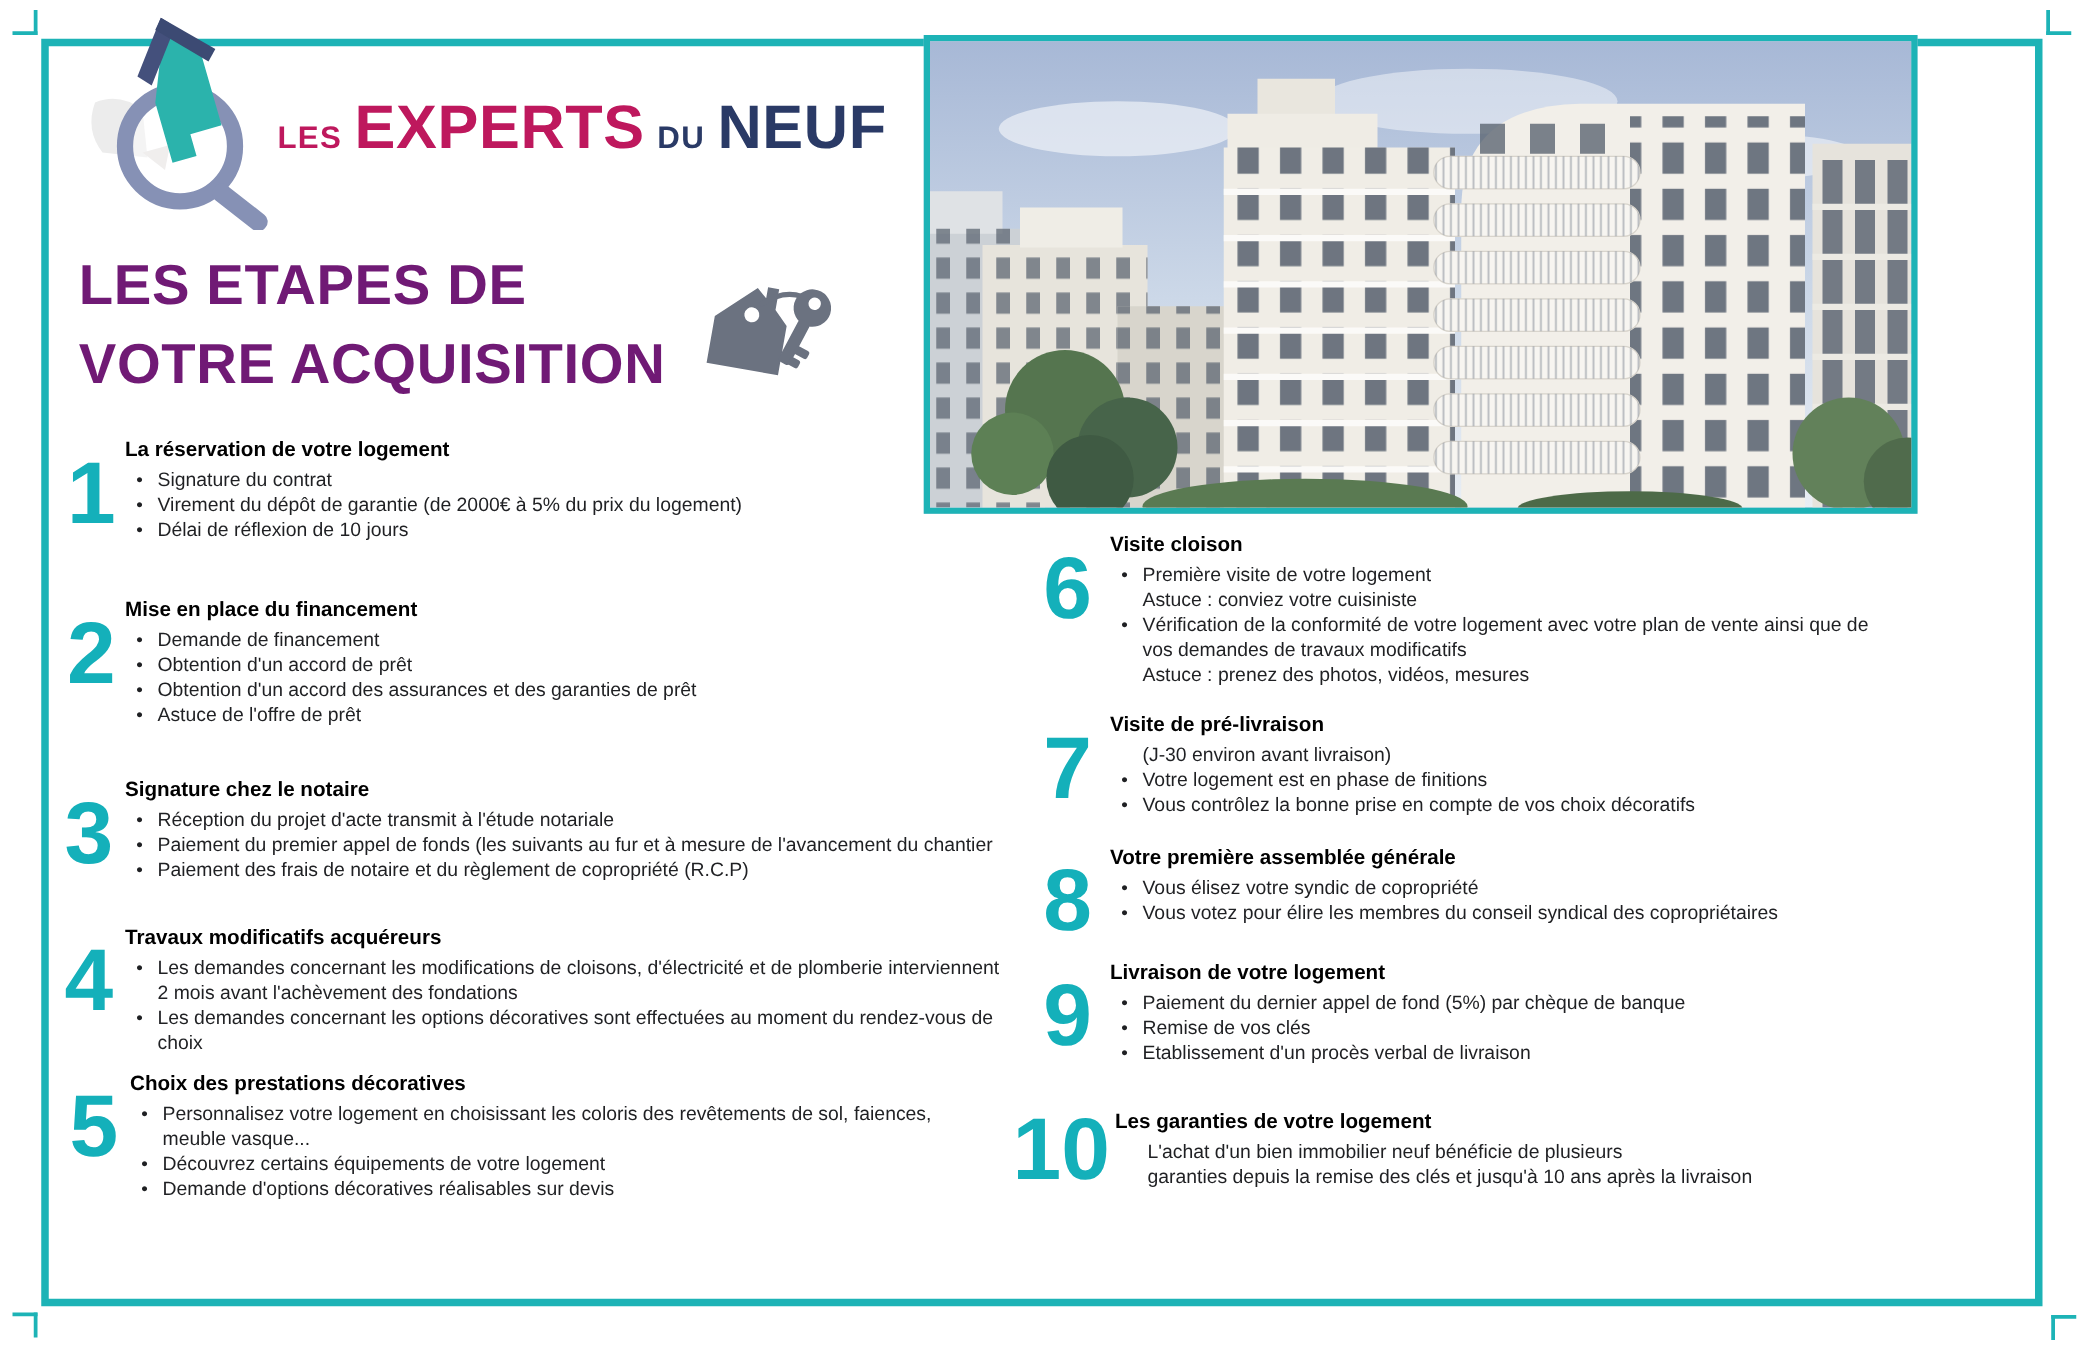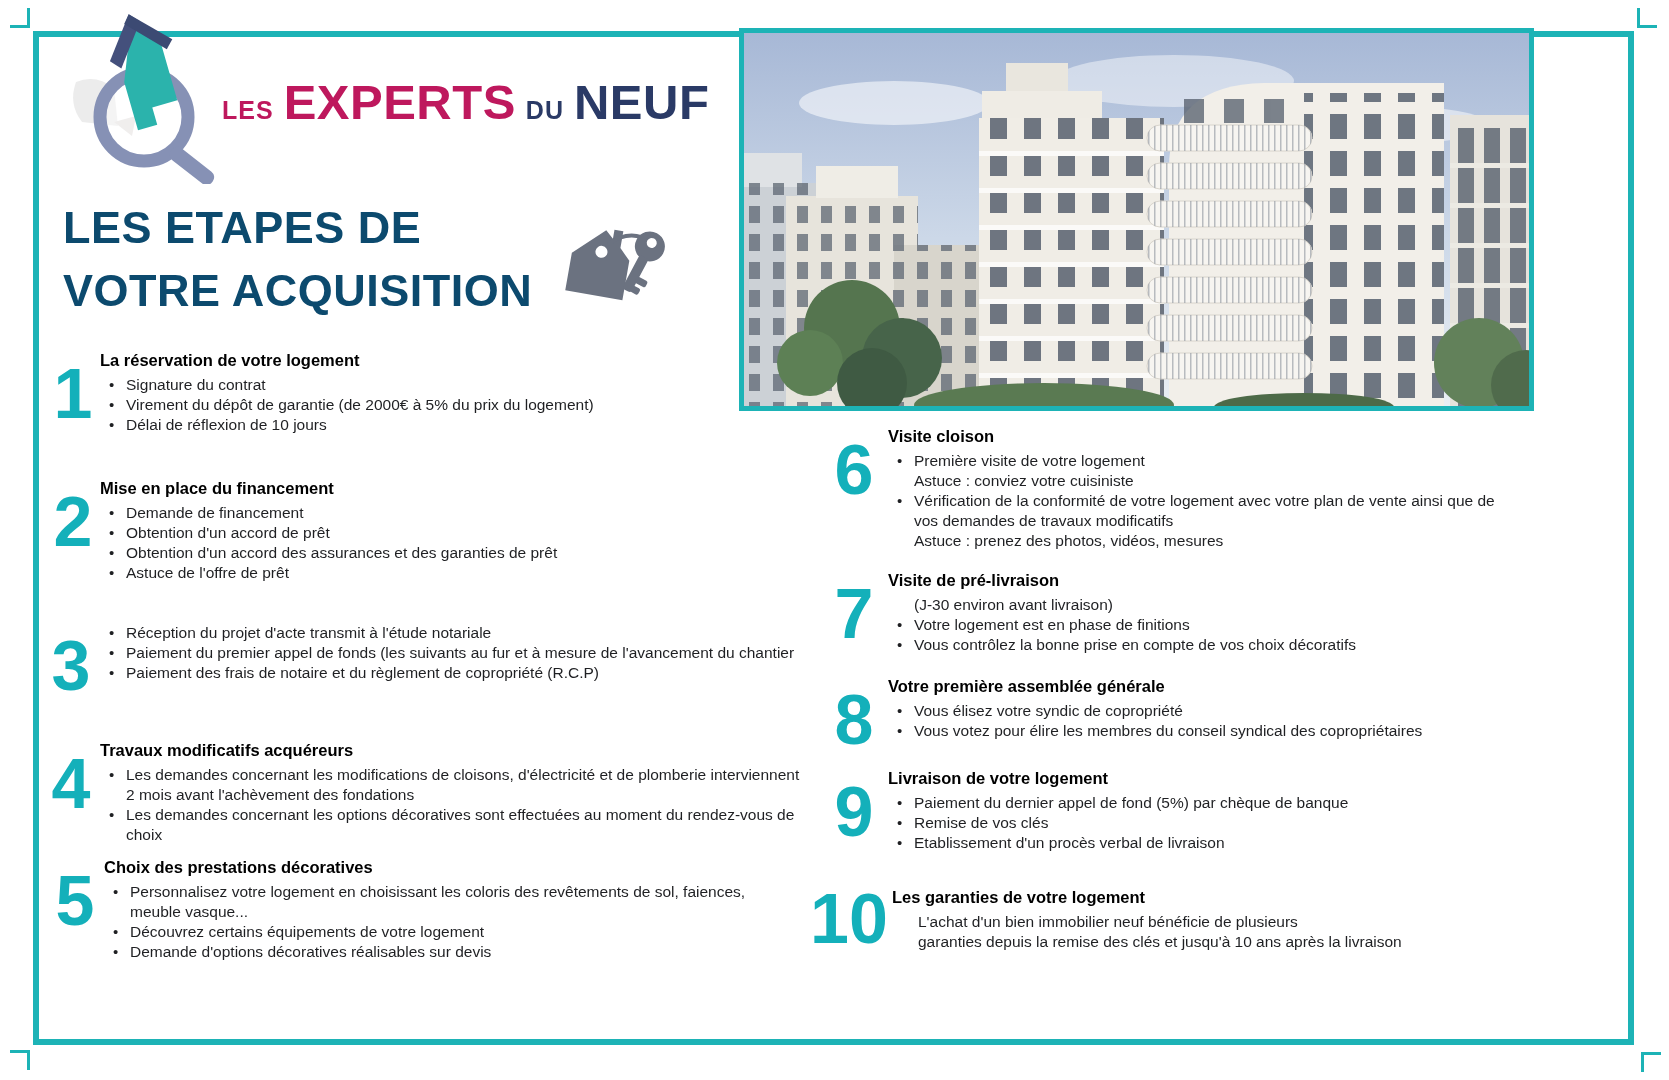--- a/index.html
+++ b/index.html
@@ -21,21 +21,21 @@
   
   .logo-icon { position:absolute; left:66px; top:4px; }
   .logo-text { position:absolute; left:222px; top:74px; display:flex; align-items:baseline; gap:10px; white-space:nowrap; }
   .lg-sm { font-size:25px; font-weight:600; letter-spacing:1px; }
   .lg-big { font-size:49px; font-weight:700; letter-spacing:0.5px; }
   .c-teal { color:#be185d; }
   .c-navy { color:#2a3a66; }
 
   
   .heading { position:absolute; left:63px; top:196px; font-size:45px; font-weight:700;
-             color:#0c4a6e; line-height:63px; letter-spacing:0.5px; }
+             color:#701a75; line-height:63px; letter-spacing:0.5px; }
 
   .key-icon { position:absolute; left:556px; top:216px; }
 
   
   .photo { position:absolute; left:739px; top:28px; width:795px; height:383px;
            border:5px solid #1db3b6; background:#c7d3e4; }
   .photo svg { display:block; }
 
   
   .step { position:absolute; display:flex; }
@@ -236,20 +236,21 @@
             <li class="bullet">Obtention d'un accord de prêt</li>
             <li class="bullet">Obtention d'un accord des assurances et des garanties de prêt</li>
             <li class="bullet">Astuce de l'offre de prêt</li>
           </ul>
     </div>
   </div>
 
   <div class="step" style="left: 42px; top: 623px;">
     <div class="step-number" style="width: 58px;">3</div>
     <div class="step-body" style="width: 700px;">
+      <div class="step-title">Signature chez le notaire</div>
       <ul class="step-items">
             <li class="bullet">Réception du projet d'acte transmit à l'étude notariale</li>
             <li class="bullet">Paiement du premier appel de fonds (les suivants au fur et à mesure de l'avancement du chantier</li>
             <li class="bullet">Paiement des frais de notaire et du règlement de copropriété (R.C.P)</li>
           </ul>
     </div>
   </div>
 
   <div class="step" style="left: 42px; top: 741px;">
     <div class="step-number" style="width: 58px;">4</div>

